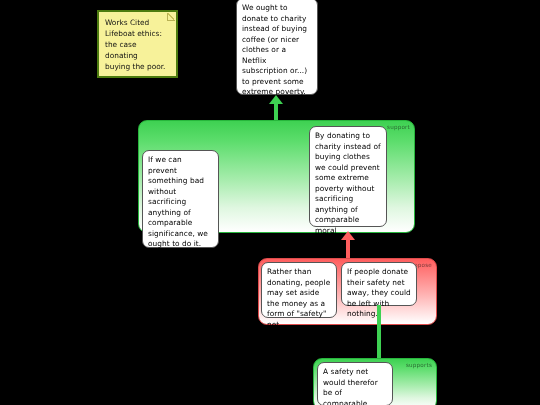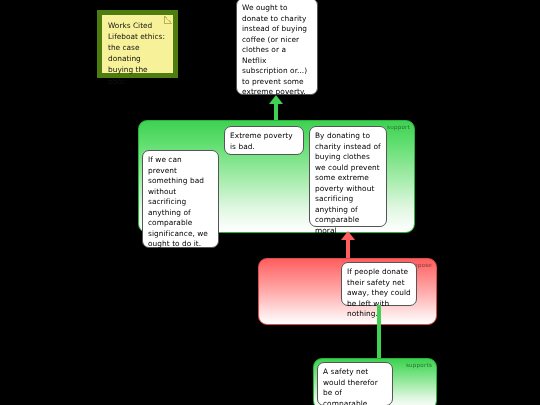--- a/index.html
+++ b/index.html
@@ -13,21 +13,21 @@
   
   .node{
     position:absolute;background:#ffffff;border:1.4px solid #555;
     border-radius:7px;box-sizing:border-box;
     font-size:7.4px;line-height:1.42;color:#000;
     padding:4px 5px 4px 5px;letter-spacing:.05px;
   }
 
   
   .sticky{
-    position:absolute;background:#f7f29a;border:5px solid #4d7c0f;
+    position:absolute;background:#f7f29a;border:2px solid #4d7c0f;
     box-sizing:border-box;font-size:7.4px;line-height:1.5;color:#111;
     padding:5px 6px;
   }
   .sticky .fold{
     position:absolute;top:1px;right:1px;width:7px;height:7px;
     background:linear-gradient(225deg,#f7f29a 0 50%,#c9c259 50% 60%,#f7f29a 60% 100%);
     border-left:1px solid #b9b254;border-bottom:1px solid #b9b254;
   }
 
   
@@ -77,31 +77,31 @@
 
   <div class="conn green" style="left:268px;top:95px;width:16px;height:27px;">
     <div class="stem" style="top:8px;height:19px;"></div>
     <div class="head" style="top:0;"></div>
   </div>
 
   <div class="group support" style="left:138px;top:120px;width:277px;height:113px;">
     <span class="group-label">support</span>
   </div>
   <div class="node" style="left:142px;top:126px;width:77px;height:98px;margin-top:24px;">If we can prevent something bad without sacrificing anything of comparable significance, we ought to do it.</div>
-  <div class="node" style="left:224px;top:126px;width:80px;height:29px;">Extreme poverty is bad.</div>
   <div class="node" style="left:309px;top:126px;width:78px;height:101px;">By donating to charity instead of buying clothes we could prevent some extreme poverty without sacrificing anything of comparable moral significance.</div>
 
   <div class="conn red" style="left:340px;top:231px;width:16px;height:28px;">
     <div class="stem" style="top:8px;height:20px;"></div>
     <div class="head" style="top:0;"></div>
   </div>
 
   <div class="group oppose" style="left:258px;top:258px;width:179px;height:67px;">
     <span class="group-label">oppose</span>
   </div>
+  <div class="node" style="left:261px;top:262px;width:76px;height:56px;">Rather than donating, people may set aside the money as a form of "safety" net.</div>
   <div class="node" style="left:341px;top:262px;width:76px;height:44px;">If people donate their safety net away, they could be left with nothing.</div>
 
   <div class="conn green" style="left:371px;top:305px;width:16px;height:56px;">
     <div class="stem" style="top:0;height:56px;"></div>
   </div>
 
   <div class="group support" style="left:313px;top:358px;width:124px;height:52px;">
     <span class="group-label">supports</span>
   </div>
   <div class="node" style="left:317px;top:362px;width:76px;height:44px;">A safety net would therefor be of comparable significance.</div>

